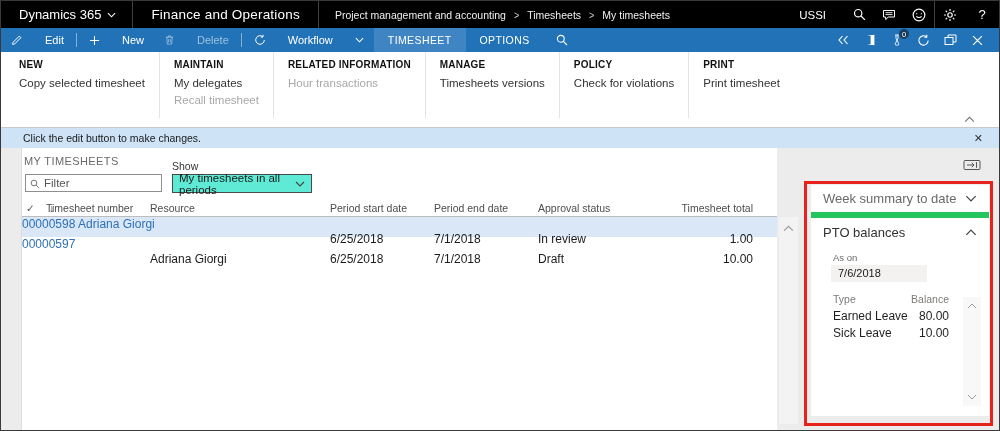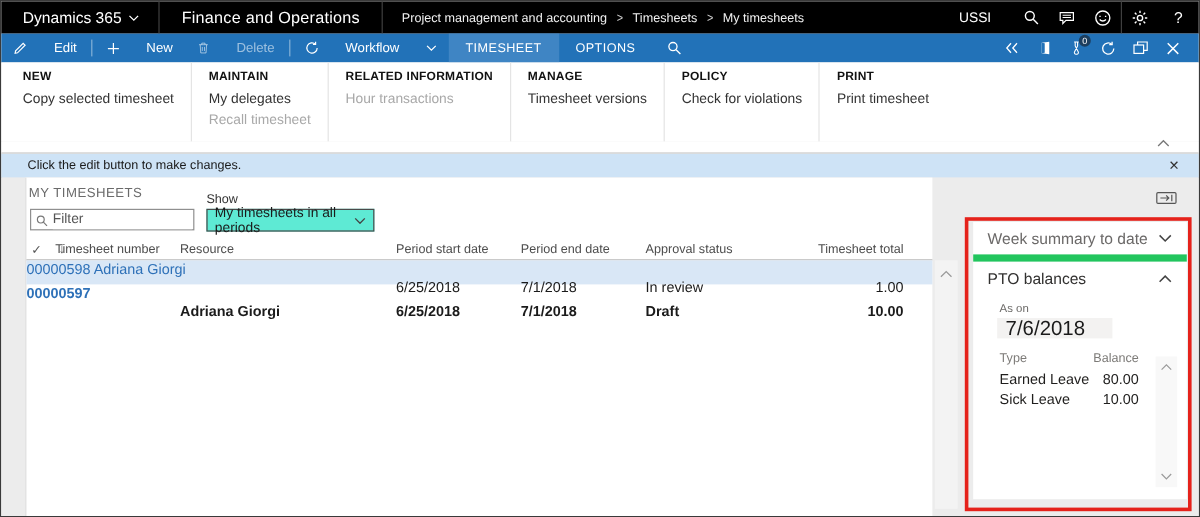--- a/index.html
+++ b/index.html
@@ -67,35 +67,35 @@
   .col-check { left:4px; color:#555; }
   .col-0 { left:24px; }
   .col-1 { left:128px; }
   .col-2 { left:308px; }
   .col-3 { left:412px; }
   .col-4 { left:516px; }
   .col-5 { right:24px; }
   .trow { position:absolute; left:0; width:100%; height:20px; font-size:12px; color:#1b1b1b; cursor:pointer; }
   .trow span { position:absolute; top:15px; white-space:nowrap; }
   .trow.selected { background:#d9e7f6; }
-  .row-0 { top:69px; } .row-1 { top:89px;font-weight:bold; }
+  .row-0 { top:69px; } .row-1 { top:89px; }
   a.lnk { color:#2e71b8; text-decoration:none; cursor:pointer; }
 
   .grid-scroll { position:absolute; left:778px; top:69px; bottom:6px; width:19px; background:#f3f3f3; }
   .grid-scroll .chev { position:absolute; left:4px; top:8px; color:#9a9a9a; cursor:pointer; }
 
   
   .fb-close { position:absolute; left:962px; top:11px; color:#555; cursor:pointer; }
   .factbox { position:absolute; left:810px; top:37px; width:178px; height:231px; background:#fff; }
   .fb-h { display:flex; align-items:center; padding:0 12px; cursor:pointer; }
   .fb-h .chev { margin-left:auto; color:#444; }
   .fb-h1 { height:33px; font-size:13px; color:#6b6968; border-bottom:6px solid #22c55e; }
   .fb-h2 { height:29px; font-size:13px; color:#323130; }
   .fb-ason { margin:5px 0 0 22px; font-size:9.5px; color:#6a6866; }
-  .fb-date { margin:2px 0 0 20px; width:96px; height:17px; background:#f3f2f1; font-size:17px; color:#1a1a1a; line-height:17px; padding-left:7px; }
+  .fb-date { margin:2px 0 0 20px; width:96px; height:17px; background:#f3f2f1; font-size:11px; color:#1a1a1a; line-height:17px; padding-left:7px; }
   .fb-cols { display:flex; justify-content:space-between; padding:0 40px 0 22px; margin-top:11px; font-size:10.5px; color:#7d7b78; }
   .fb-row { display:flex; justify-content:space-between; padding:0 40px 0 22px; font-size:12px; color:#201f1e; line-height:17px; cursor:default; }
   .fb-rows { margin-top:3px; }
   .fb-scroll { position:absolute; left:152px; top:112px; width:18px; height:109px; background:#f8f8f8; }
   .fb-scroll .chev-up { position:absolute; left:4px; top:6px; color:#9a9a9a; cursor:pointer; }
   .fb-scroll .chev-dn { position:absolute; left:4px; bottom:6px; color:#9a9a9a; cursor:pointer; }
 
   .red-rect { position:absolute; left:803px; top:33px; width:189px; height:245px; border:3px solid #e5221b; pointer-events:none; }
 
   svg { display:block; }
@@ -242,21 +242,21 @@
       <div class="rb-title">MAINTAIN</div>
       <div class="rb-item">My delegates</div>
       <div class="rb-item disabled">Recall timesheet</div>
     </div>
     <div class="rb-group">
       <div class="rb-title">RELATED INFORMATION</div>
       <div class="rb-item disabled">Hour transactions</div>
     </div>
     <div class="rb-group">
       <div class="rb-title">MANAGE</div>
-      <div class="rb-item">Timesheet versions</div>
+      <div class="rb-item">Timesheets versions</div>
     </div>
     <div class="rb-group">
       <div class="rb-title">POLICY</div>
       <div class="rb-item">Check for violations</div>
     </div>
     <div class="rb-group">
       <div class="rb-title">PRINT</div>
       <div class="rb-item">Print timesheet</div>
     </div>
   </div>

